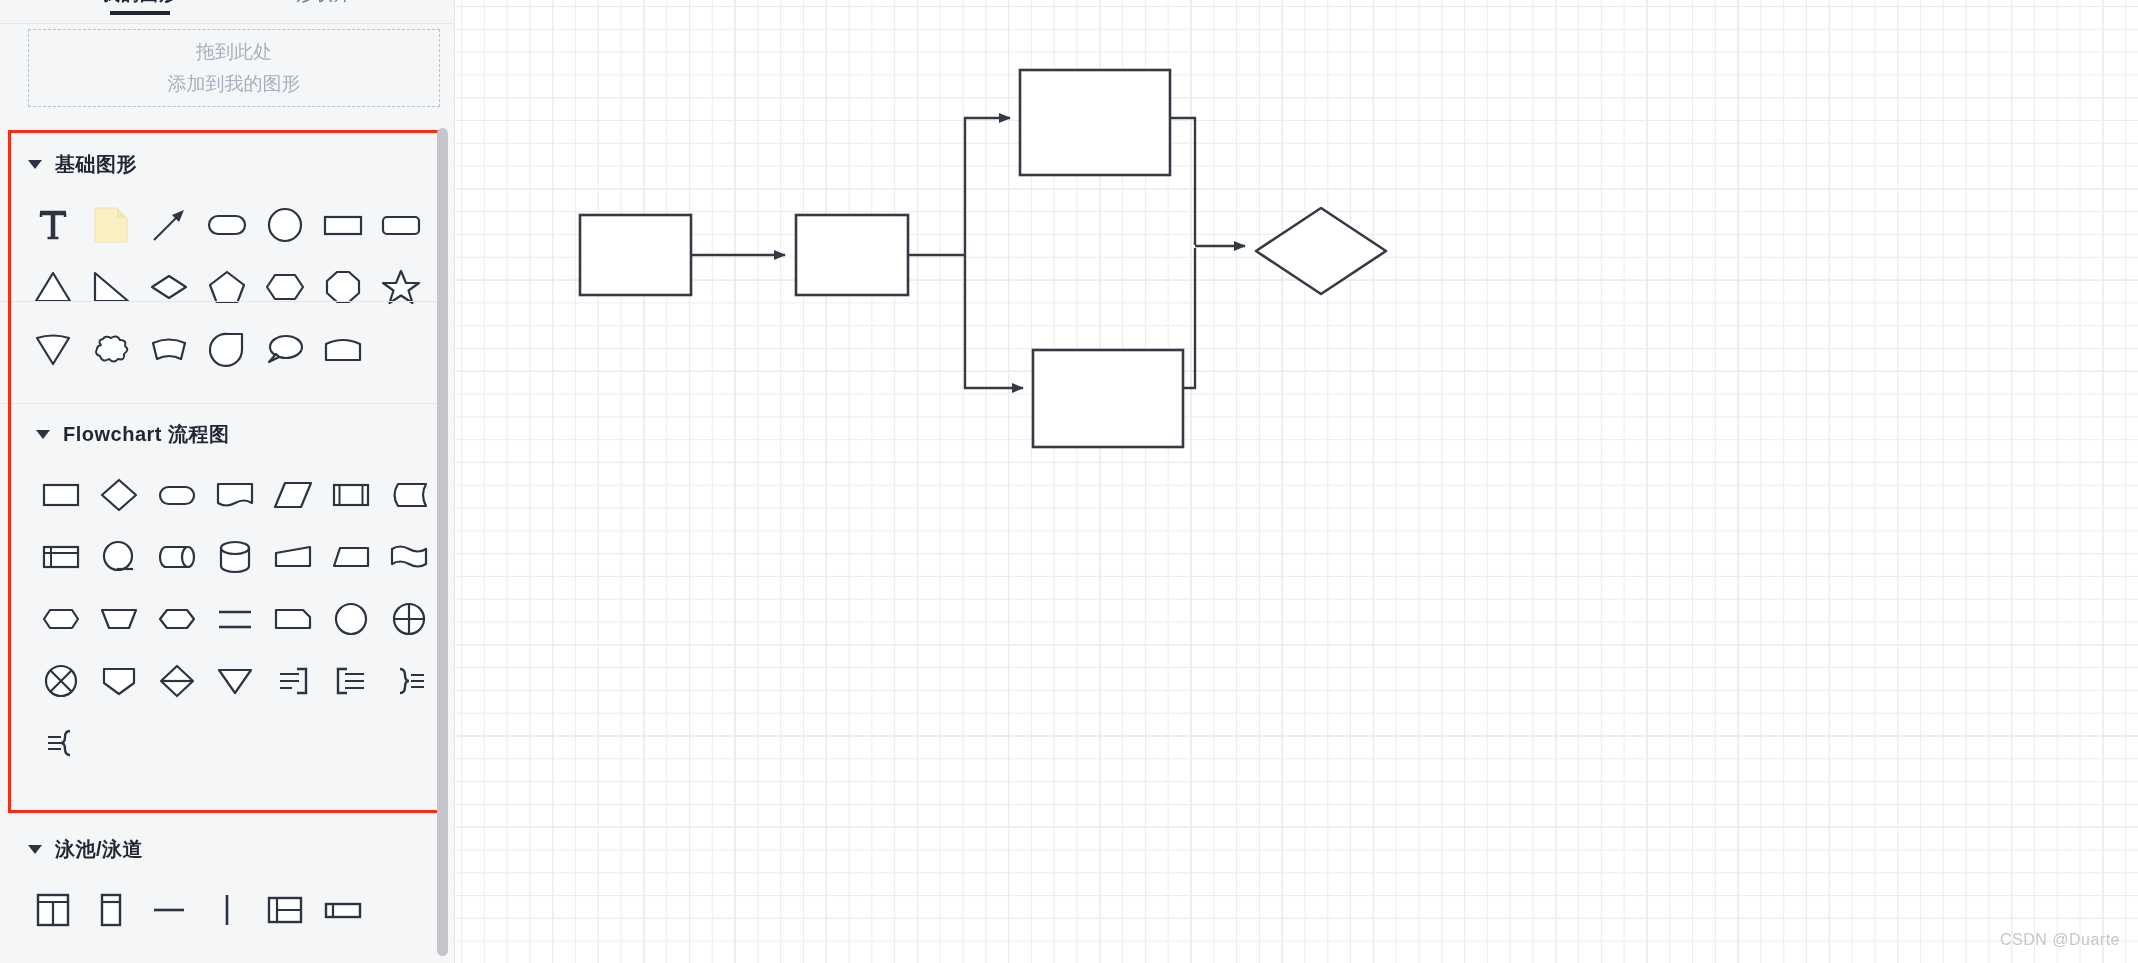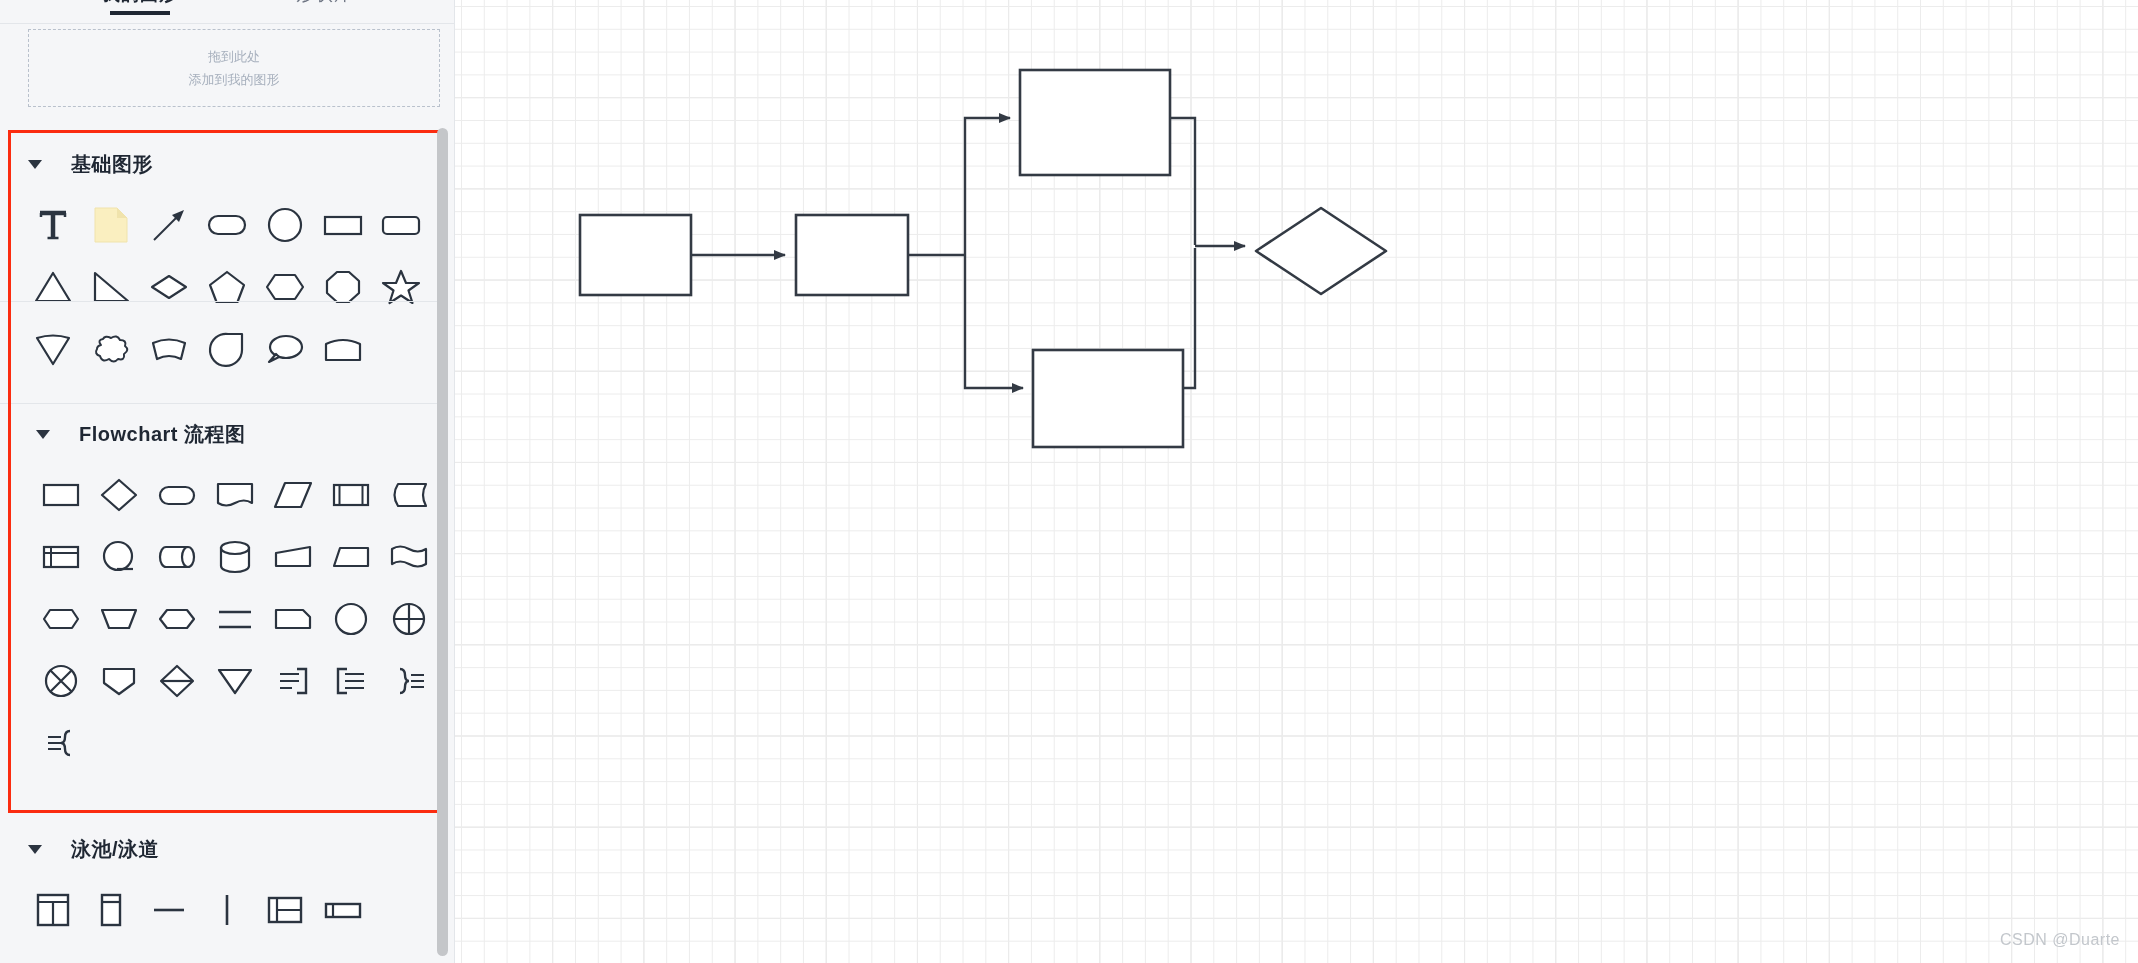--- a/index.html
+++ b/index.html
@@ -41,21 +41,21 @@
   .dropzone {
     position: absolute; left: 28px; top: 29px;
     width: 412px; height: 78px;
     border: 1px dashed #b9c1cc;
     background: #f5f6f8;
     display: flex; flex-direction: column;
     align-items: center; justify-content: center;
     gap: 3px;
   }
   .dropzone span {
-    font-size: 13px; color: #a7b0bd; line-height: 1.5;
+    font-size: 19px; color: #a7b0bd; line-height: 1.5;
   }
 
   
   .redframe {
     position: absolute; left: 8px; top: 130px;
     width: 436px; height: 683px;
     border: 3px solid #fb2c10;
     pointer-events: none; z-index: 5;
   }
 
@@ -69,21 +69,21 @@
     padding: 18px 0 6px 28px;
   }
   .caret {
     width: 0; height: 0;
     border-left: 7px solid transparent;
     border-right: 7px solid transparent;
     border-top: 9px solid #2b3440;
     flex: none;
   }
   .sec-title {
-    font-size: 20px; font-weight: bold; color: #1f2733; letter-spacing: .5px; margin-left: 16px;
+    font-size: 20px; font-weight: bold; color: #1f2733; letter-spacing: .5px;
   }
 
   .grid-shapes {
     display: flex; flex-wrap: wrap;
     padding: 10px 0 6px 24px;
     width: 440px;
   }
   .shape-cell {
     width: 58px; height: 62px;
     display: flex; align-items: center; justify-content: center;

